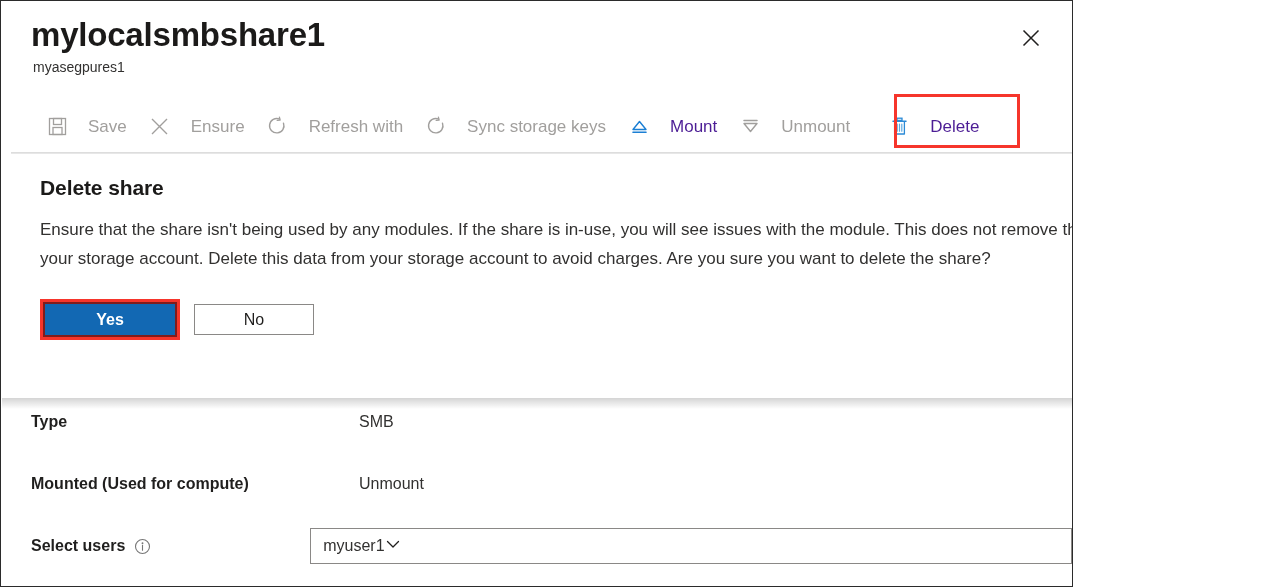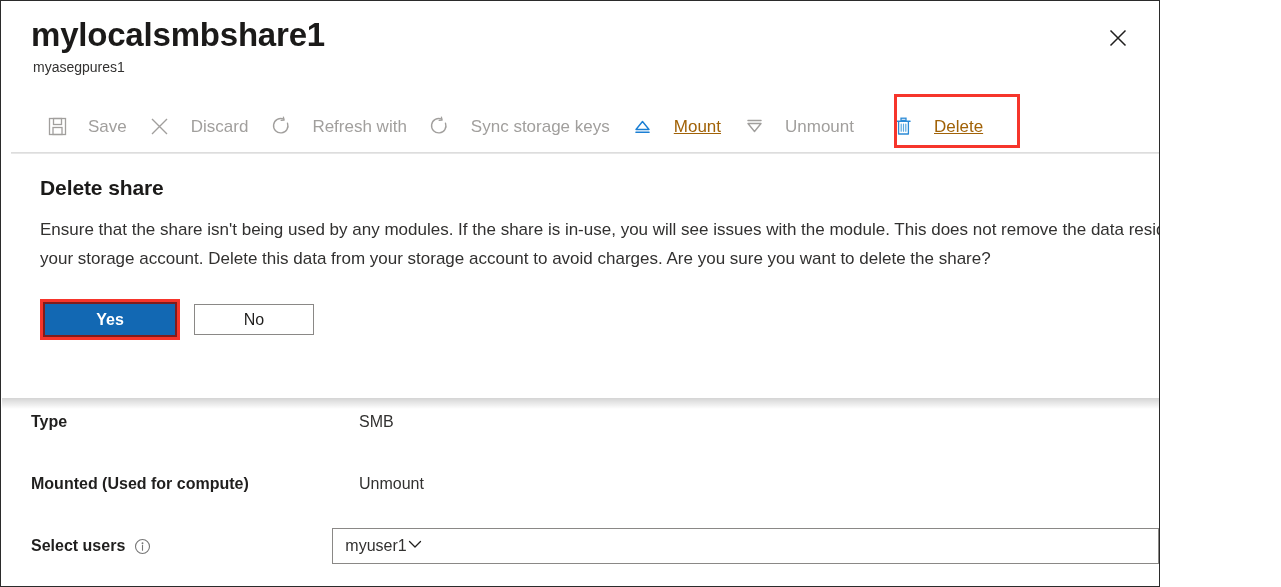--- a/index.html
+++ b/index.html
@@ -7,21 +7,21 @@
     padding: 0;
     background: #ffffff;
   }
   body {
     font-family: "Liberation Sans", sans-serif;
     -webkit-font-smoothing: antialiased;
   }
 
   .screen {
     position: relative;
-    width: 1160px;
+    width: 1073px;
     height: 587px;
     box-sizing: border-box;
     background: #ffffff;
     border: 1px solid #2b2b2b;
     overflow: hidden;
   }
 
   
   .header {
     position: absolute;
@@ -82,21 +82,21 @@
     align-items: center;
     gap: 20px;
     height: 40px;
     padding: 0 11px;
     font-size: 17px;
     color: #323130;
     white-space: nowrap;
     position: relative;
   }
   .cmd.disabled { color: #a19f9d; cursor: default; }
-  .cmd.enabled  { color: #a16207; cursor: pointer; text-decoration: underline; }
+  .cmd.enabled  { color: #4c1d95; cursor: pointer; }
   .cmd .ic { display: flex; align-items: center; justify-content: center; width: 22px; height: 22px; flex: none;}
 
   .cmd-highlight {
     position: absolute;
     left: 893px;
     top: 93px;
     width: 126px;
     height: 54px;
     border: 3px solid #f6352b;
     box-sizing: border-box;
@@ -252,21 +252,21 @@
       </span>
       <span>Save</span>
     </div>
 
     <div class="cmd disabled">
       <span class="ic">
         <svg width="21" height="21" viewBox="0 0 21 21">
           <path d="M3 3 L18 18 M18 3 L3 18" stroke="#a19f9d" stroke-width="1.4" fill="none"></path>
         </svg>
       </span>
-      <span>Discard</span>
+      <span>Ensure</span>
     </div>
 
     <div class="cmd disabled">
       <span class="ic">
         <svg width="21" height="21" viewBox="0 0 21 21">
           <path d="M16.5 7.2 A7.2 7.2 0 1 1 12.6 3.1" stroke="#a19f9d" stroke-width="1.4" fill="none" stroke-linecap="round"></path>
           <path d="M12.4 1.2 L13.1 4.2 L10.2 4.4" stroke="#a19f9d" stroke-width="1.3" fill="none" stroke-linecap="round" stroke-linejoin="round"></path>
         </svg>
       </span>
       <span>Refresh with</span>

